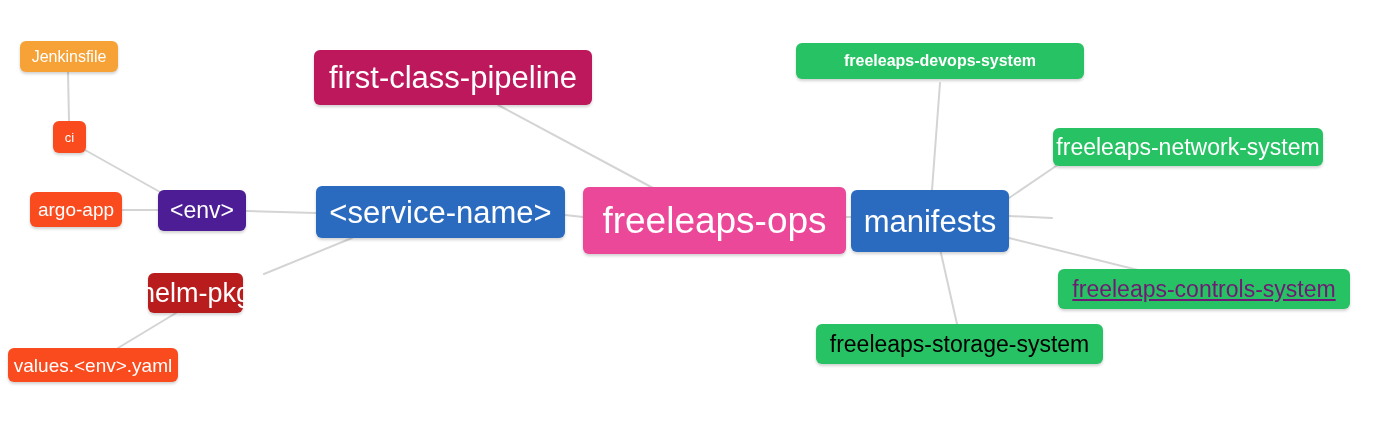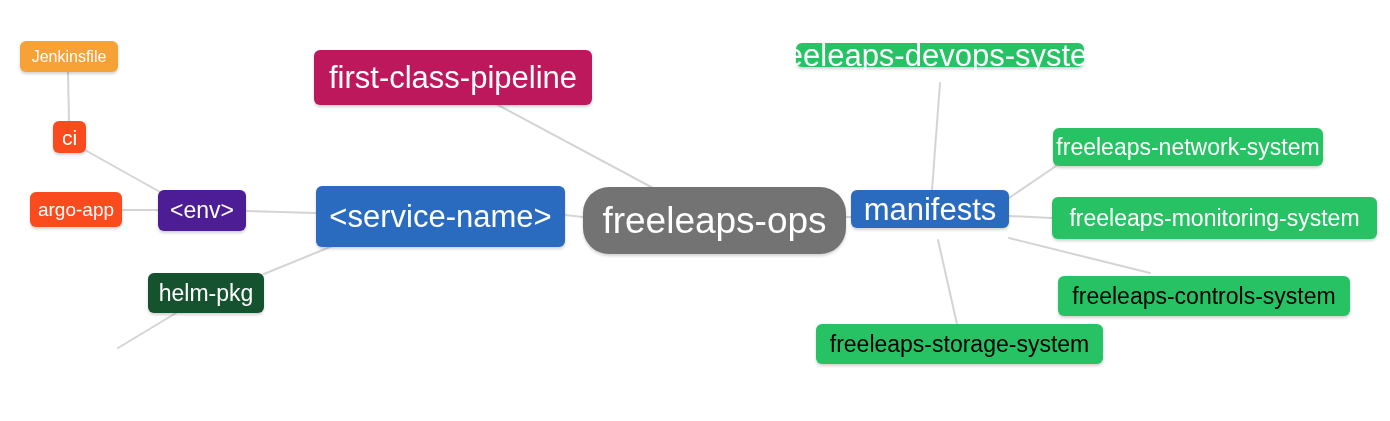--- a/index.html
+++ b/index.html
@@ -53,26 +53,26 @@
       <line x1="565" y1="199" x2="583" y2="201" stroke="#d4d4d4" stroke-width="2" stroke-linecap="round"></line>
       <line x1="846" y1="201" x2="851" y2="201" stroke="#d4d4d4" stroke-width="2" stroke-linecap="round"></line>
       <line x1="932" y1="174" x2="940" y2="67" stroke="#d4d4d4" stroke-width="2" stroke-linecap="round"></line>
       <line x1="1009" y1="182" x2="1056" y2="150" stroke="#d4d4d4" stroke-width="2" stroke-linecap="round"></line>
       <line x1="1009" y1="200" x2="1052" y2="202" stroke="#d4d4d4" stroke-width="2" stroke-linecap="round"></line>
       <line x1="1009" y1="222" x2="1150" y2="257" stroke="#d4d4d4" stroke-width="2" stroke-linecap="round"></line>
       <line x1="938" y1="224" x2="957" y2="308" stroke="#d4d4d4" stroke-width="2" stroke-linecap="round"></line>
     </svg>
 
 <div class="node" style="left: 20px; top: 25px; width: 98px; height: 31px; font-size: 16px; background: rgb(247, 162, 55); color: rgb(255, 255, 255);">Jenkinsfile</div>
-    <div class="node" style="left: 53px; top: 105px; width: 33px; height: 32px; font-size: 21px; background: rgb(250, 75, 30); color: rgb(255, 255, 255);">ci</div>
+    <div class="node" style="left: 53px; top: 105px; width: 33px; height: 32px; font-size: 13px; background: rgb(250, 75, 30); color: rgb(255, 255, 255);">ci</div>
     <div class="node" style="left: 30px; top: 176px; width: 92px; height: 35px; font-size: 19px; background: rgb(250, 75, 30); color: rgb(255, 255, 255); border-radius: 6px;">argo-app</div>
     <div class="node" style="left: 158px; top: 174px; width: 88px; height: 41px; font-size: 23px; background: #4c1d95; color: rgb(255, 255, 255);">&lt;env&gt;</div>
-    <div class="node" style="left: 148px; top: 257px; width: 116px; height: 40px; font-size: 23px; background: #14532d; color: rgb(255, 255, 255);">helm-pkg</div>
+    <div class="node" style="left: 148px; top: 257px; width: 95px; height: 40px; font-size: 27px; background: #b91c1c; color: rgb(255, 255, 255);">helm-pkg</div>
+    <div class="node" style="left: 8px; top: 332px; width: 170px; height: 34px; font-size: 19px; background: rgb(250, 75, 30); color: rgb(255, 255, 255);">values.&lt;env&gt;.yaml</div>
     <div class="node" style="left: 314px; top: 34px; width: 278px; height: 55px; font-size: 31px; background: #be185d; color: rgb(255, 255, 255);">first-class-pipeline</div>
-    <div class="node" style="left: 316px; top: 170px; width: 249px; height: 61px; font-size: 31px; background: rgb(42, 107, 192); color: rgb(255, 255, 255);">&lt;service-name&gt;</div>
-    <div class="node" style="left: 583px; top: 171px; width: 263px; height: 67px; font-size: 37px; background: #737373; color: rgb(255, 255, 255); border-radius: 26px;">freeleaps-ops</div>
-    <div class="node" style="left: 851px; top: 174px; width: 158px; height: 38px; font-size: 31px; background: rgb(42, 107, 192); color: rgb(255, 255, 255);">manifests</div>
-    <div class="node" style="left: 796px; top: 27px; width: 288px; height: 24px; font-size: 31px; background: rgb(39, 194, 99); color: rgb(255, 255, 255);">freeleaps-devops-system</div>
+    <div class="node" style="left: 316px; top: 170px; width: 249px; height: 52px; font-size: 31px; background: rgb(42, 107, 192); color: rgb(255, 255, 255);">&lt;service-name&gt;</div>
+    <div class="node" style="left: 583px; top: 171px; width: 263px; height: 67px; font-size: 37px; background: #ec4899; color: rgb(255, 255, 255);">freeleaps-ops</div>
+    <div class="node" style="left: 851px; top: 174px; width: 158px; height: 62px; font-size: 31px; background: rgb(42, 107, 192); color: rgb(255, 255, 255);">manifests</div>
+    <div class="node" style="left: 796px; top: 27px; width: 288px; height: 36px; font-size: 16px; background: rgb(39, 194, 99); color: rgb(255, 255, 255); font-weight: bold;">freeleaps-devops-system</div>
     <div class="node" style="left: 1053px; top: 112px; width: 270px; height: 38px; font-size: 23px; background: rgb(39, 194, 99); color: rgb(255, 255, 255);">freeleaps-network-system</div>
-    <div class="node" style="left: 1052px; top: 181px; width: 325px; height: 42px; font-size: 23px; background: rgb(39, 194, 99); color: rgb(255, 255, 255);">freeleaps-monitoring-system</div>
-    <div class="node" style="left: 1058px; top: 260px; width: 292px; height: 40px; font-size: 23px; background: rgb(39, 194, 99); color: #000000;">freeleaps-controls-system</div>
+    <div class="node" style="left: 1058px; top: 253px; width: 292px; height: 40px; font-size: 23px; background: rgb(39, 194, 99); color: #701a75; text-decoration: underline;">freeleaps-controls-system</div>
     <div class="node" style="left: 816px; top: 308px; width: 287px; height: 40px; font-size: 23px; background: rgb(39, 194, 99); color: #000000;">freeleaps-storage-system</div>
   </div>
 
 </body></html>

